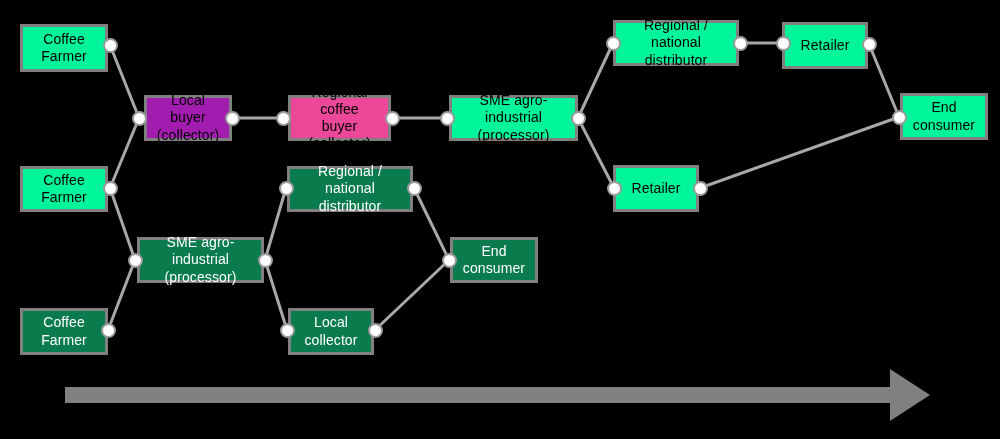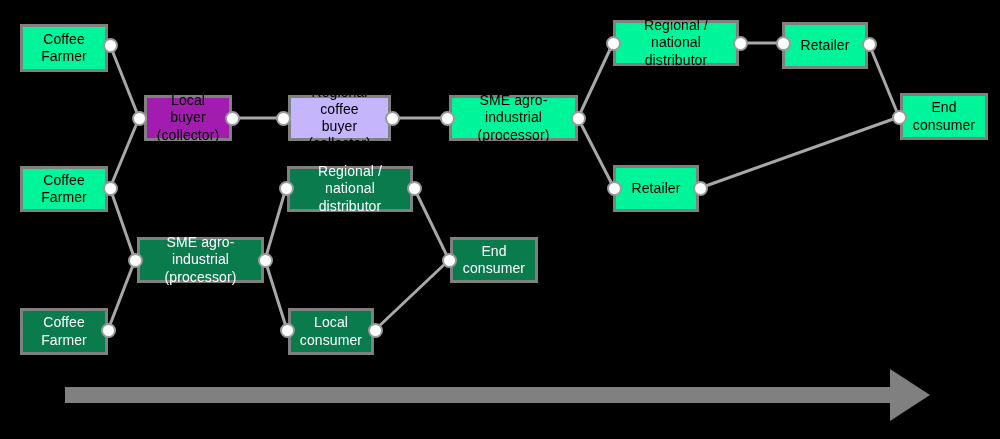--- a/index.html
+++ b/index.html
@@ -85,40 +85,40 @@
     <g id="flow-arrow-group">
         <polygon points="65,387 890,387 890,369 930,395 890,421 890,403 65,403" fill="#808080"></polygon>
       </g>
   </svg>
 
   <div id="nodes-layer">
       <div class="node-box light" style="left: 20px; top: 24px; width: 88px; height: 48px; border-color: rgb(128, 128, 128); background: rgb(0, 245, 155); color: rgb(0, 0, 0);">Coffee
 Farmer</div>
       <div class="node-box light" style="left: 144px; top: 95px; width: 88px; height: 46px; border-color: rgb(128, 128, 128); background: #a21caf; color: rgb(0, 0, 0);">Local buyer
 (collector)</div>
-      <div class="node-box light" style="left: 288px; top: 95px; width: 103px; height: 46px; border-color: rgb(128, 128, 128); background: #c4b5fd; color: rgb(0, 0, 0);">Regional coffee
+      <div class="node-box light" style="left: 288px; top: 95px; width: 103px; height: 46px; border-color: rgb(128, 128, 128); background: #ec4899; color: rgb(0, 0, 0);">Regional coffee
 buyer (collector)</div>
       <div class="node-box light" style="left: 449px; top: 95px; width: 129px; height: 46px; border-color: rgb(128, 128, 128); background: rgb(0, 245, 155); color: rgb(0, 0, 0);">SME agro-industrial
 (processor)</div>
       <div class="node-box light" style="left: 613px; top: 20px; width: 126px; height: 46px; border-color: rgb(128, 128, 128); background: rgb(0, 245, 155); color: rgb(0, 0, 0);">Regional / national
 distributor</div>
       <div class="node-box light" style="left: 782px; top: 22px; width: 86px; height: 47px; border-color: rgb(128, 128, 128); background: rgb(0, 245, 155); color: rgb(0, 0, 0);">Retailer</div>
       <div class="node-box light" style="left: 900px; top: 93px; width: 88px; height: 47px; border-color: rgb(128, 128, 128); background: rgb(0, 245, 155); color: rgb(0, 0, 0);">End
 consumer</div>
       <div class="node-box light" style="left: 613px; top: 165px; width: 86px; height: 47px; border-color: rgb(128, 128, 128); background: rgb(0, 245, 155); color: rgb(0, 0, 0);">Retailer</div>
       <div class="node-box light" style="left: 20px; top: 166px; width: 88px; height: 46px; border-color: rgb(128, 128, 128); background: rgb(0, 245, 155); color: rgb(0, 0, 0);">Coffee
 Farmer</div>
       <div class="node-box dark" style="left: 20px; top: 308px; width: 88px; height: 47px; border-color: rgb(128, 128, 128); background: rgb(10, 123, 77); color: rgb(255, 255, 255);">Coffee
 Farmer</div>
       <div class="node-box dark" style="left: 137px; top: 237px; width: 127px; height: 46px; border-color: rgb(128, 128, 128); background: rgb(10, 123, 77); color: rgb(255, 255, 255);">SME agro-industrial
 (processor)</div>
       <div class="node-box dark" style="left: 287px; top: 166px; width: 126px; height: 46px; border-color: rgb(128, 128, 128); background: rgb(10, 123, 77); color: rgb(255, 255, 255);">Regional / national
 distributor</div>
       <div class="node-box dark" style="left: 288px; top: 308px; width: 86px; height: 47px; border-color: rgb(128, 128, 128); background: rgb(10, 123, 77); color: rgb(255, 255, 255);">Local
-consumer</div>
+collector</div>
       <div class="node-box dark" style="left: 450px; top: 237px; width: 88px; height: 46px; border-color: rgb(128, 128, 128); background: rgb(10, 123, 77); color: rgb(255, 255, 255);">End
 consumer</div>
     </div>
   <div id="ports-layer">
       <div class="port" style="left: 110px; top: 45px; background: rgb(255, 255, 255); border-color: rgb(154, 154, 154);"></div>
       <div class="port" style="left: 139px; top: 118px; background: rgb(255, 255, 255); border-color: rgb(154, 154, 154);"></div>
       <div class="port" style="left: 232px; top: 118px; background: rgb(255, 255, 255); border-color: rgb(154, 154, 154);"></div>
       <div class="port" style="left: 283px; top: 118px; background: rgb(255, 255, 255); border-color: rgb(154, 154, 154);"></div>
       <div class="port" style="left: 392px; top: 118px; background: rgb(255, 255, 255); border-color: rgb(154, 154, 154);"></div>
       <div class="port" style="left: 447px; top: 118px; background: rgb(255, 255, 255); border-color: rgb(154, 154, 154);"></div>

